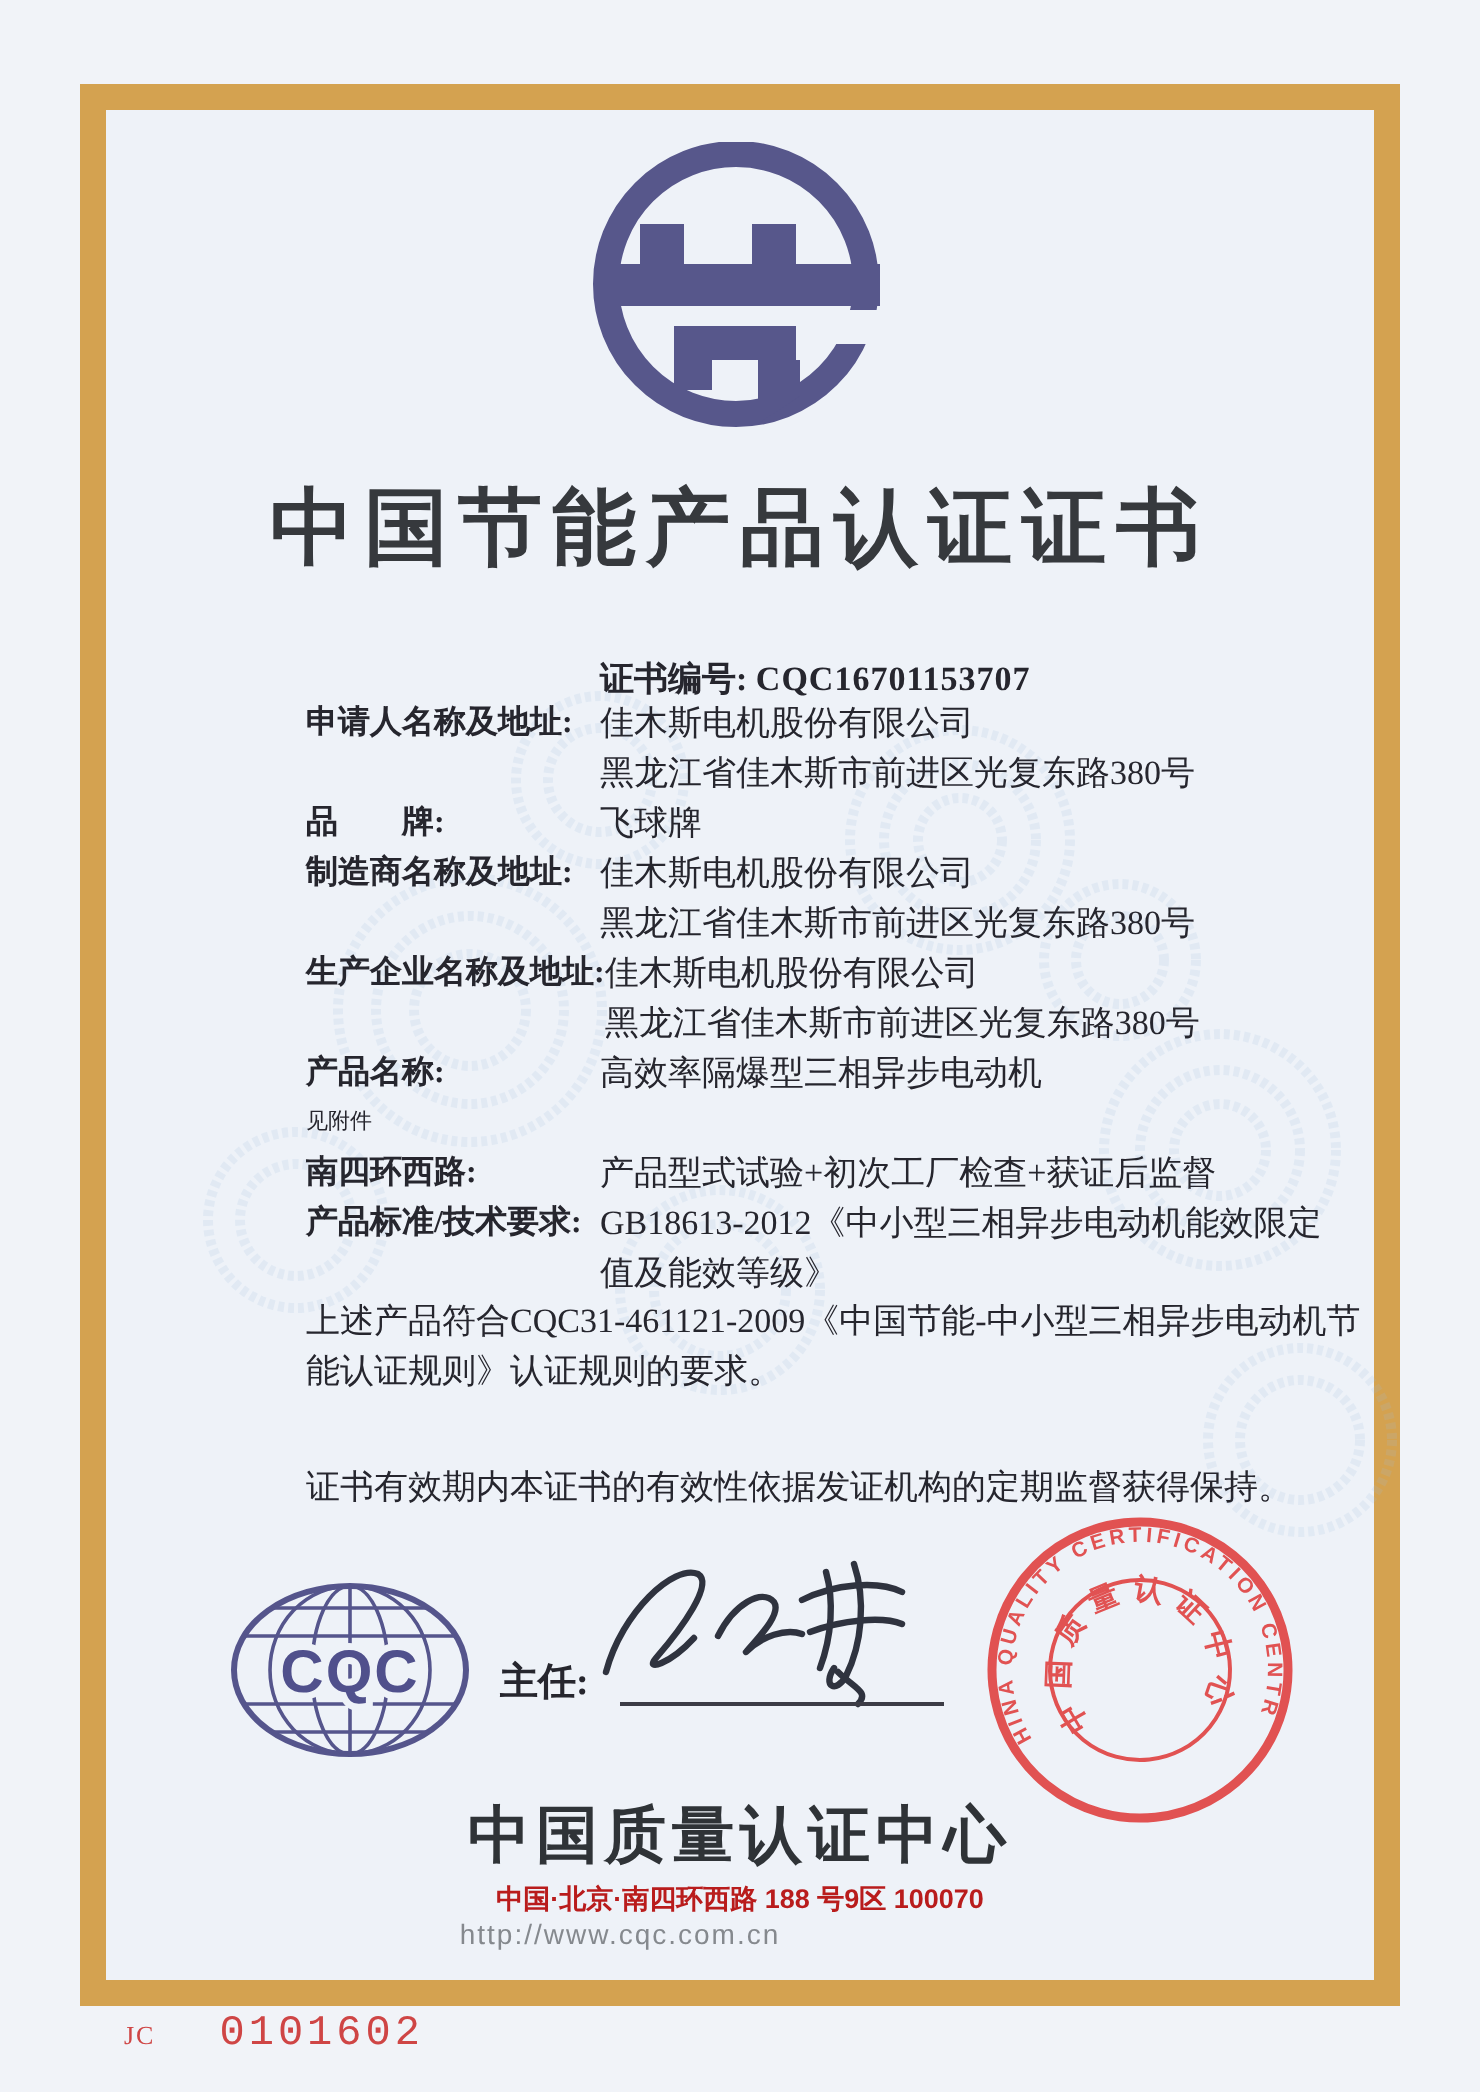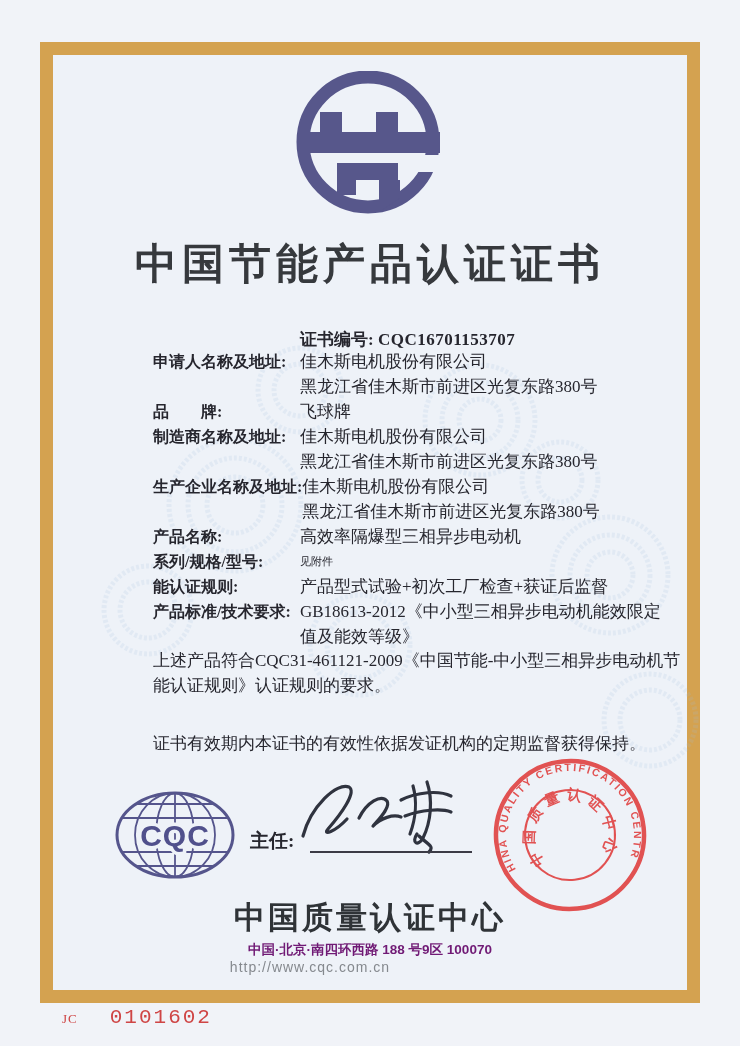--- a/index.html
+++ b/index.html
@@ -60,21 +60,21 @@
   .stamp-svg{position:absolute;left:492px;top:757px;transform:rotate(-6deg);opacity:.92;}
   .issuer{
     position:absolute;left:0;top:897px;width:740px;text-align:center;
     font-family:"Liberation Sans", sans-serif;
     font-size:31px;font-weight:700;letter-spacing:3px;color:#2f3337;
     white-space:nowrap;
   }
   .addr{
     position:absolute;left:0;top:941px;width:740px;text-align:center;
     font-family:"Liberation Sans", sans-serif;
-    font-size:13.5px;font-weight:700;color:#701a75;white-space:nowrap;
+    font-size:13.5px;font-weight:700;color:#b91c1c;white-space:nowrap;
   }
   .url{
     position:absolute;left:0;top:959px;width:620px;text-align:center;
     font-family:"Liberation Sans", sans-serif;
     font-size:14px;color:#85898e;letter-spacing:1px;white-space:nowrap;
   }
   .serial{
     position:absolute;left:62px;top:1006px;
     display:flex;align-items:baseline;gap:32px;color:#cf4545;
   }
@@ -159,27 +159,26 @@
         <div>黑龙江省佳木斯市前进区光复东路380号</div>
       </div>
     </div>
     <div class="frow">
       <div class="flabel">产品名称:</div>
       <div class="fvalue">
         <div>高效率隔爆型三相异步电动机</div>
       </div>
     </div>
     <div class="frow">
-      <div class="flabel">系列/规格/型号:</div>
       <div class="fvalue">
         <div class="small">见附件</div>
       </div>
     </div>
     <div class="frow">
-      <div class="flabel">能认证规则:</div>
+      <div class="flabel">南四环西路:</div>
       <div class="fvalue">
         <div>产品型式试验+初次工厂检查+获证后监督</div>
       </div>
     </div>
     <div class="frow">
       <div class="flabel">产品标准/技术要求:</div>
       <div class="fvalue">
         <div>GB18613-2012《中小型三相异步电动机能效限定</div>
         <div>值及能效等级》</div>
       </div>

